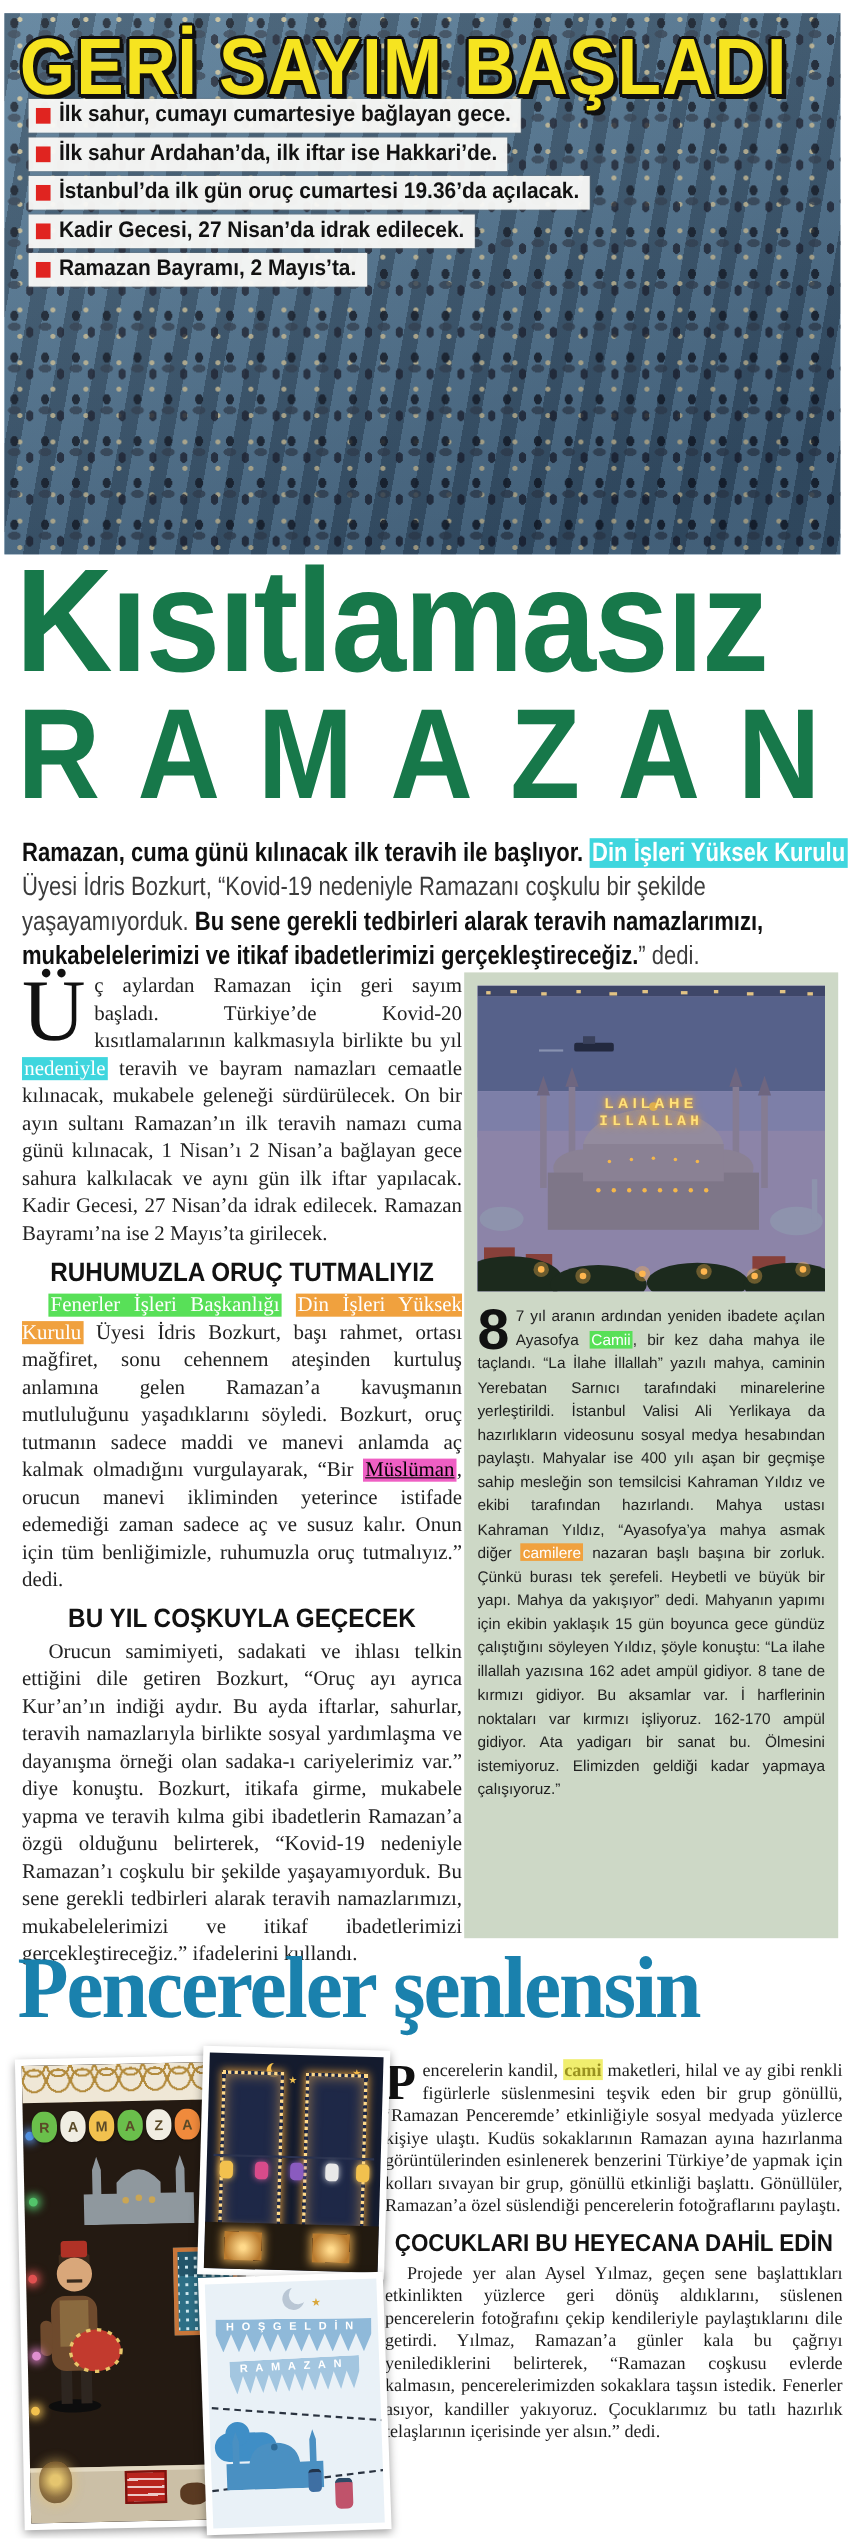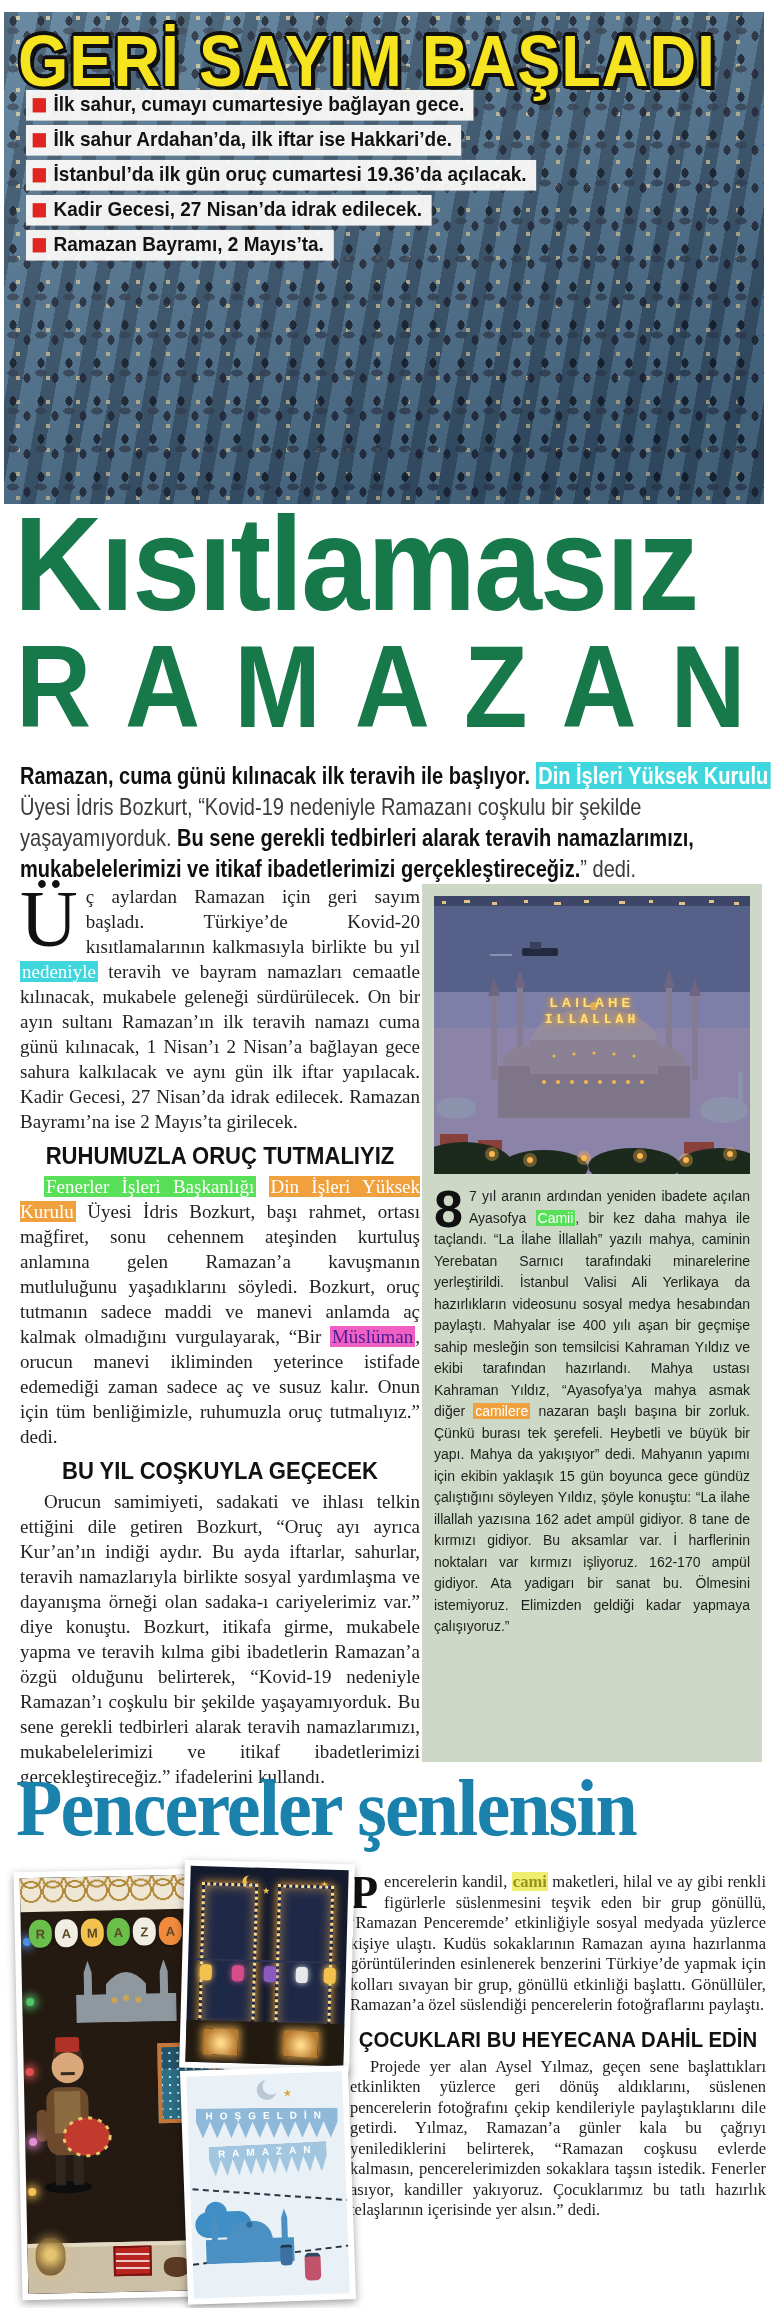--- a/index.html
+++ b/index.html
@@ -45,21 +45,21 @@
   
   .left-col{position:absolute;left:20px;top:884px;width:400px;
     font-family:"Liberation Serif",serif;font-size:19px;line-height:25px;text-align:justify;color:#222;}
   .left-col p{margin:0;}
   .dropcap-u{float:left;font-size:80px;line-height:62px;margin:4px 8px 0 0;color:#111;}
   .subhead{font-family:"Liberation Sans",sans-serif;font-weight:bold;font-size:23px;line-height:26px;
     text-align:center;color:#121212;margin:9px 0 5px 0;letter-spacing:0;transform:scale(.96,1.05);}
   .indent{text-indent:24px;}
   .hl-g{background:#58e058;color:#fff;padding:0 2px;}
   .hl-o{background:#f0a13e;color:#fff;padding:0 2px;}
-  .hl-p{background:#ef5fc4;color:#4c1d95;padding:0 2px;}
+  .hl-p{background:#ef5fc4;color:#000000;padding:0 2px;text-decoration:underline;}
   .hl-c2{background:#3fd6de;color:#fff;padding:0 2px;}
   .hl-y{background:#f0ee6e;color:#9a9220;padding:0 1px;font-weight:bold;}
 
   
   .sidebar{position:absolute;left:422px;top:884px;width:340px;height:878px;background:#cdd8c6;
     padding:12px;box-sizing:border-box;}
   .sb-photo{position:relative;width:316px;height:278px;overflow:hidden;background:#8f8cb4;}
   .mahya{position:absolute;left:0;width:100%;text-align:center;color:#ffe27a;font-weight:bold;
     font-size:13px;letter-spacing:4px;line-height:1;z-index:4;
     text-shadow:0 0 4px #f5a623,0 0 9px #f5a623;}

